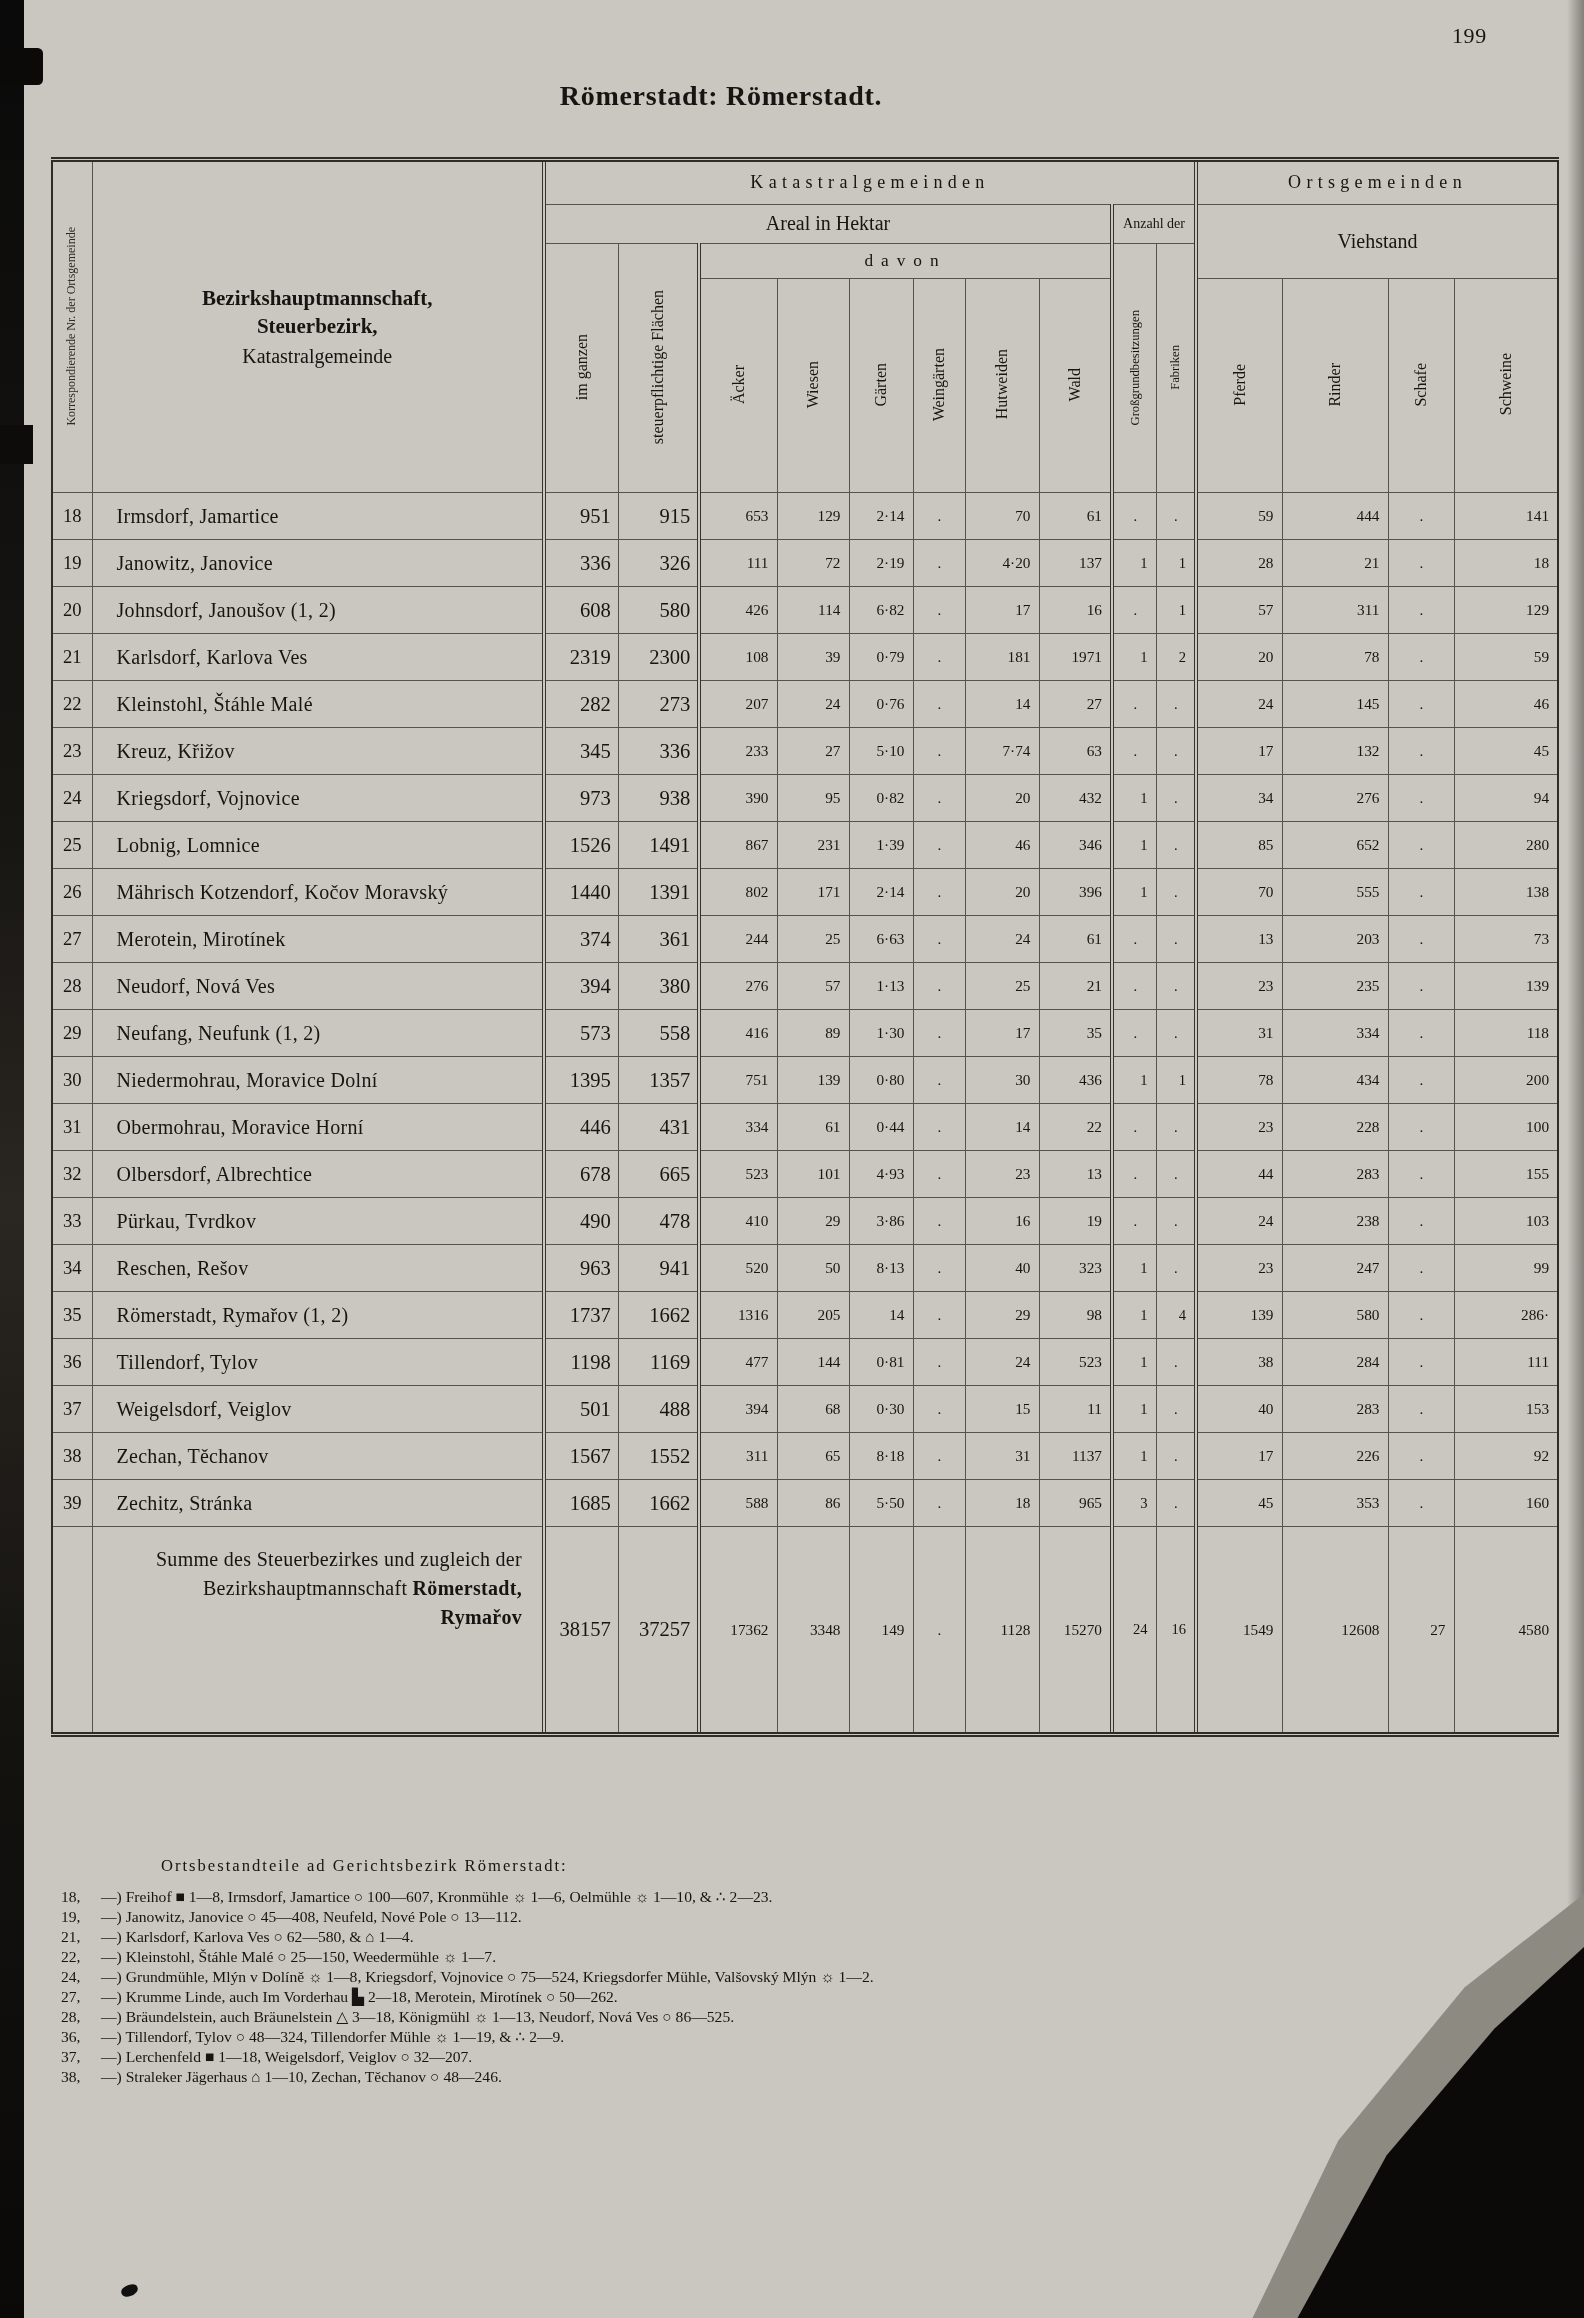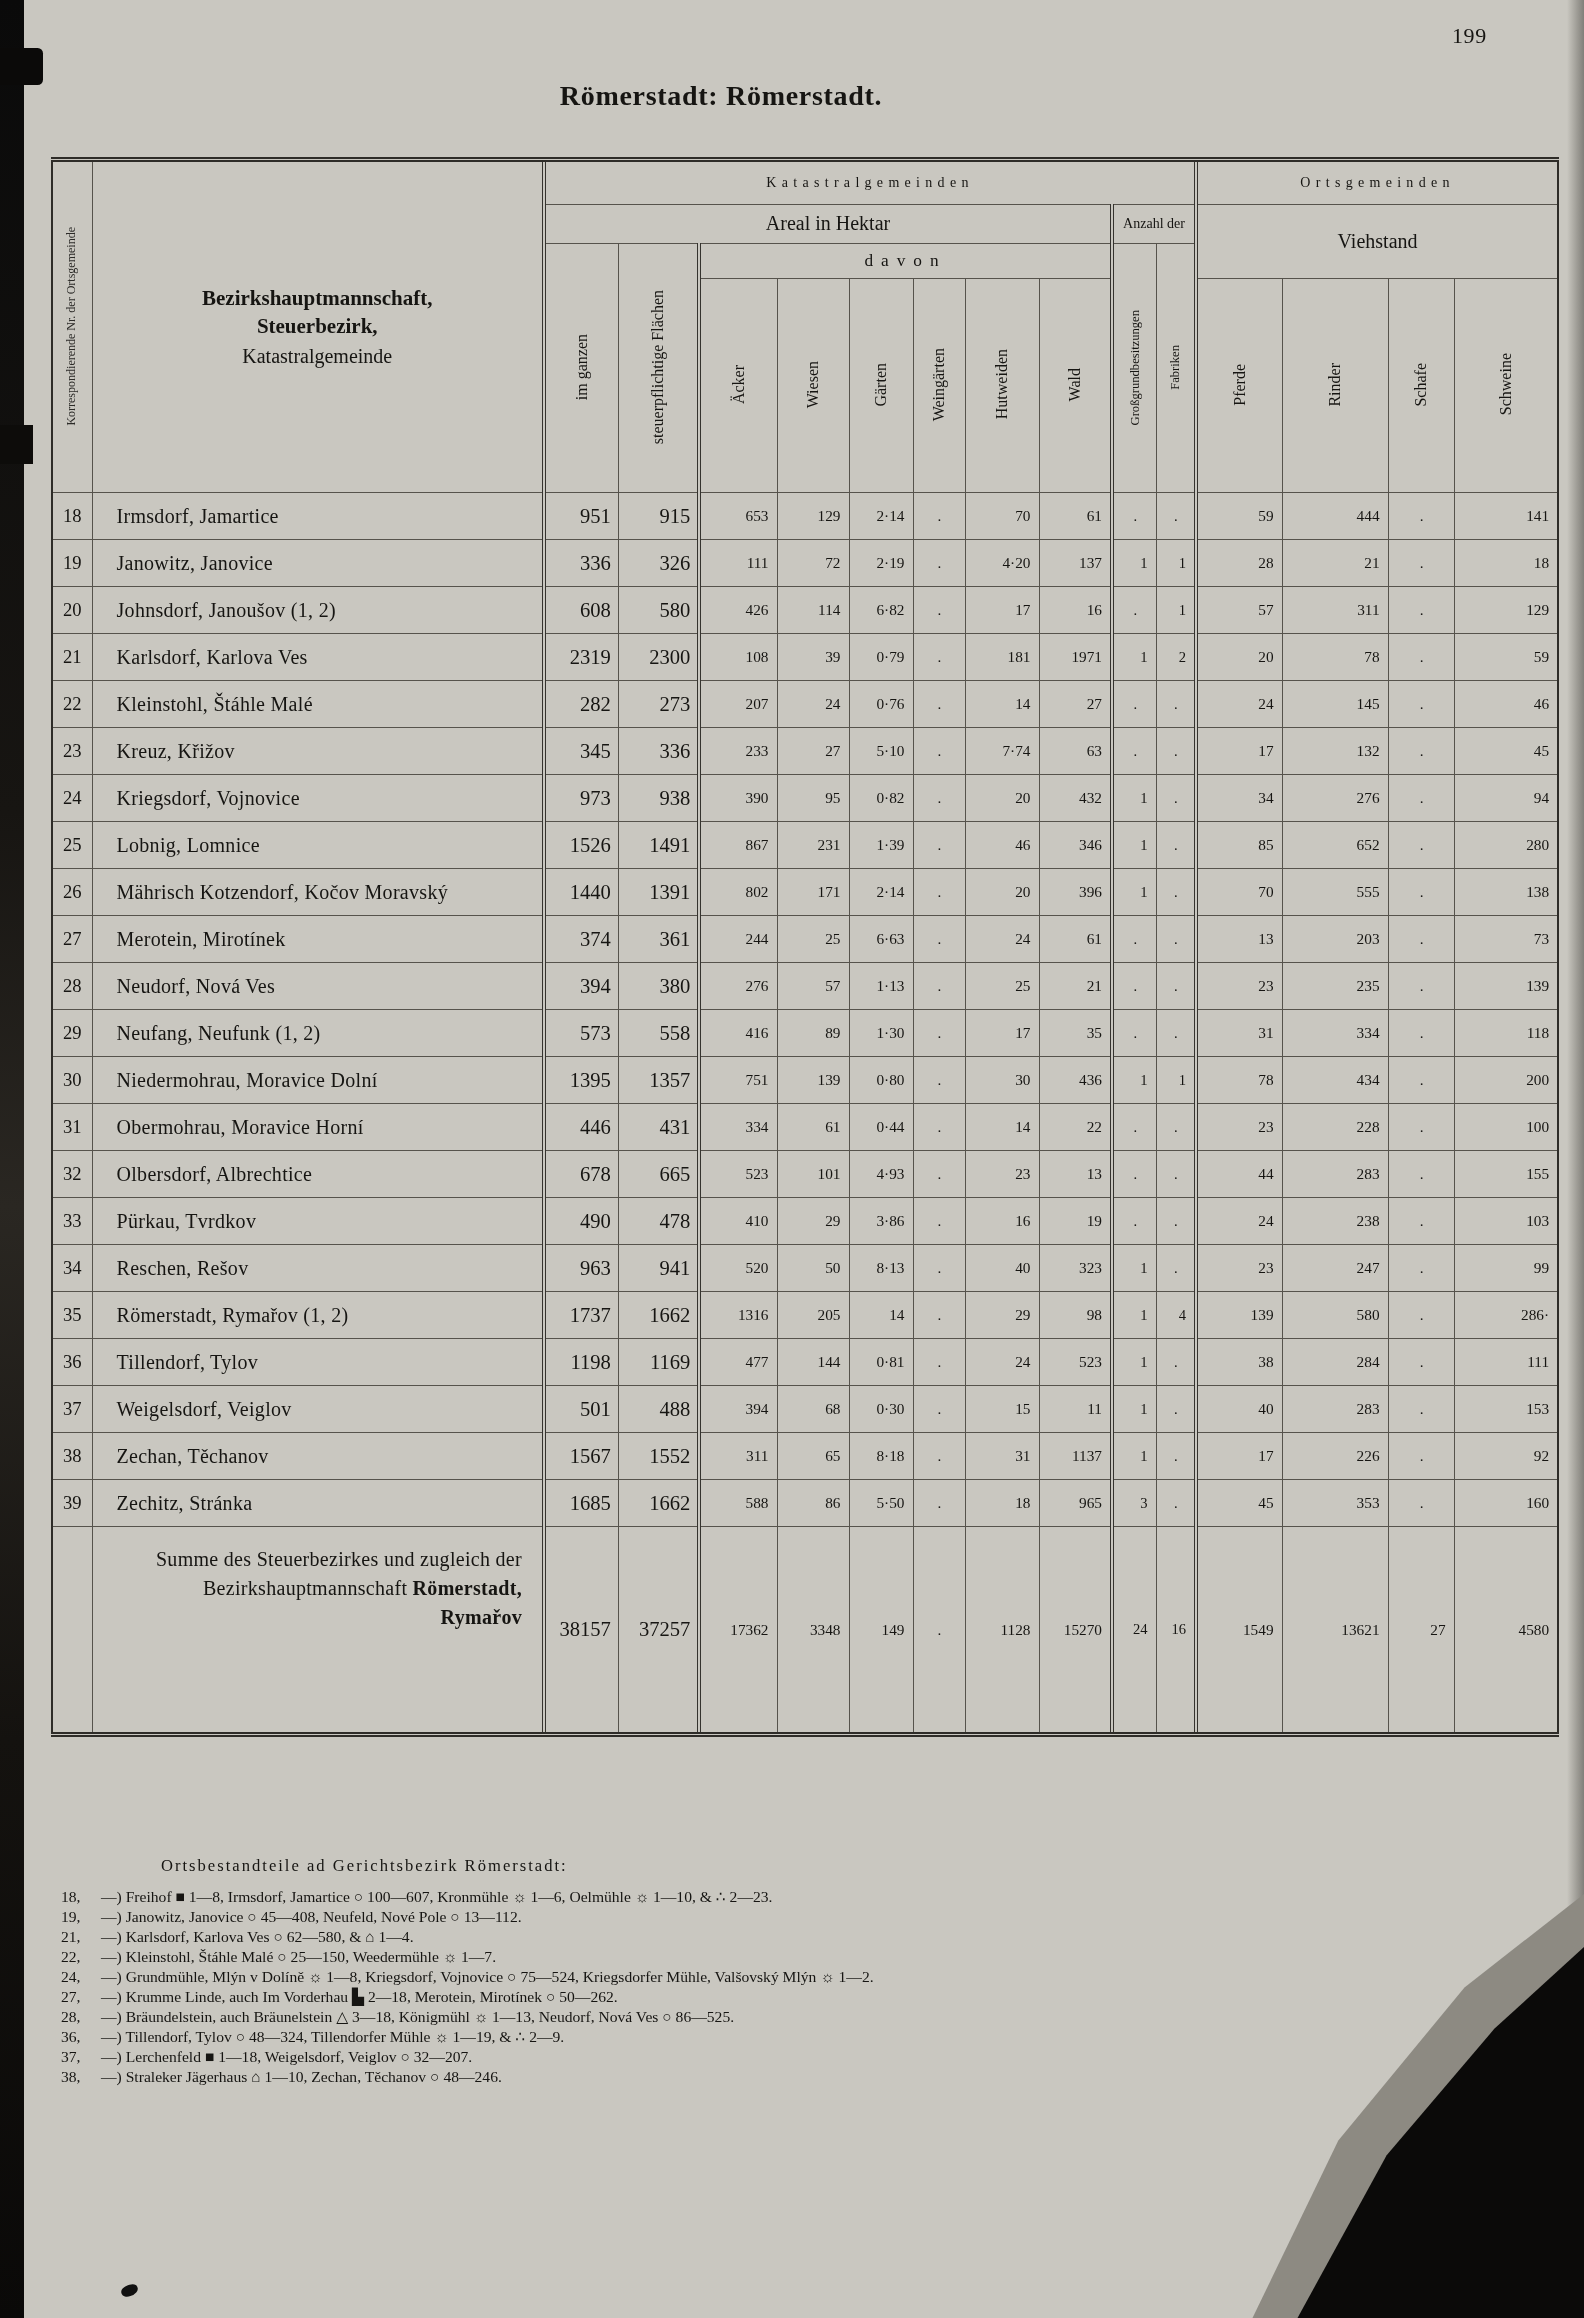--- a/index.html
+++ b/index.html
@@ -41,21 +41,21 @@
   .table-wrap { position:absolute; left:51px; top:157px; }
   table.stats {
     border-collapse:collapse; table-layout:fixed; width:1508px;
     border:2px solid #2e2c28;
     border-top:5.3px double #2e2c28;
     border-bottom:5.3px double #2e2c28;
   }
   table.stats th, table.stats td { border:1.3px solid #56534c; }
   table.stats th { font-weight:normal; text-align:center; vertical-align:middle; padding:1.3px; }
 
-  th.group  { font-size:14px; letter-spacing:5.3px; height:39px;font-family:Liberation Serif, serif; }
+  th.group  { font-size:18px; letter-spacing:5.3px; height:39px;font-family:Liberation Serif, serif; }
   th.sub    { font-size:20px; height:36px; }
   th.anzahl { font-size:14px; line-height:1.1; }
   th.davon  { font-size:17.3px; letter-spacing:8px; height:31px; }
   th.name-head { vertical-align:middle; }
   .nh1 { font-size:21px; font-weight:bold; line-height:1.35; }
   .nh2 { font-size:20px; line-height:1.5; }
 
   .vcell { vertical-align:middle; height:211px; }
   .vert {
     writing-mode:vertical-rl; transform:rotate(180deg);
@@ -567,21 +567,21 @@
         <td class="c-val big">37257</td>
         <td class="c-val dblL">17362</td>
         <td class="c-val">3348</td>
         <td class="c-val">149</td>
         <td class="c-val dot">.</td>
         <td class="c-val">1128</td>
         <td class="c-val">15270</td>
         <td class="c-val sm dblL">24</td>
         <td class="c-val sm">16</td>
         <td class="c-val dblL">1549</td>
-        <td class="c-val">13621</td>
+        <td class="c-val">12608</td>
         <td class="c-val">27</td>
         <td class="c-val">4580</td>
       </tr>
     </tfoot>
   </table>
 </div>
 
 <div class="footnotes">
   <div class="fn-title">Ortsbestandteile ad Gerichtsbezirk Römerstadt:</div>
   <div id="fn-list">

